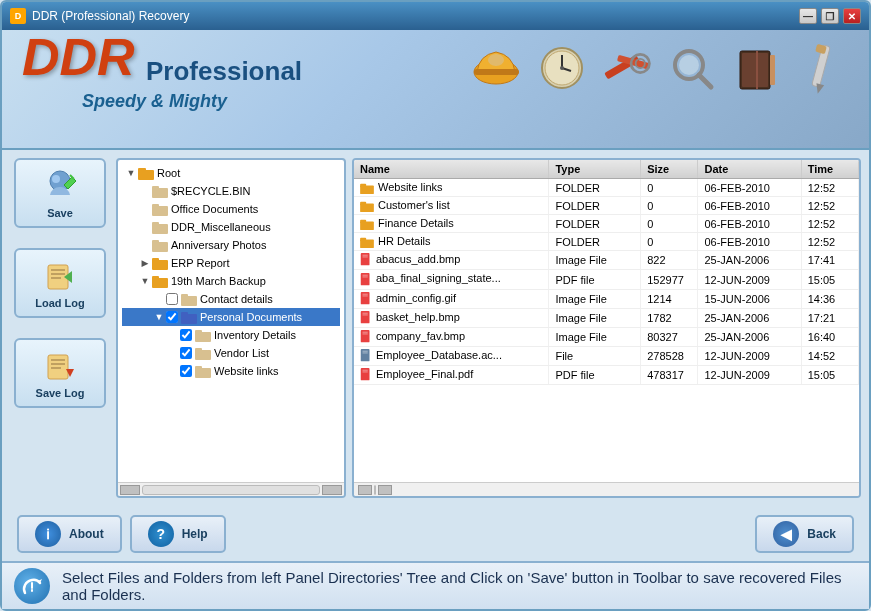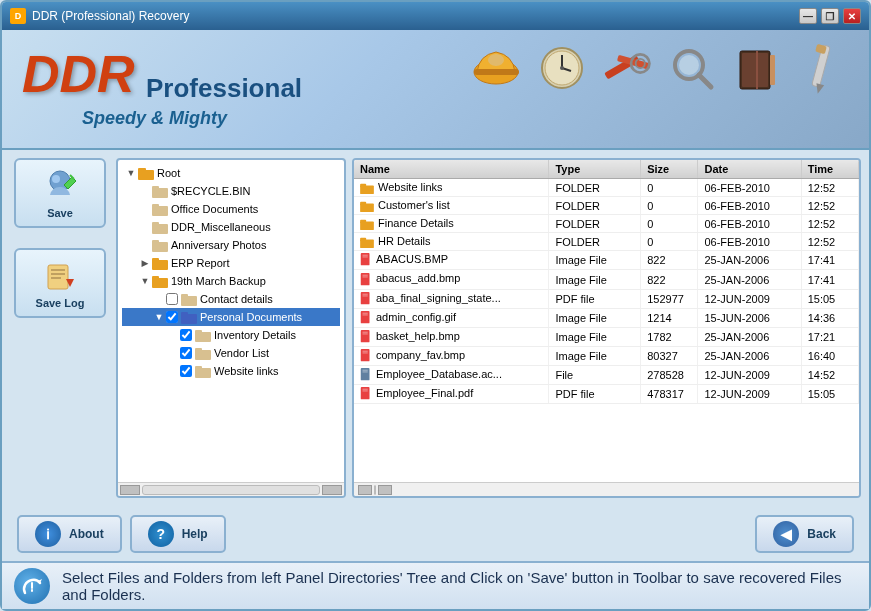--- a/index.html
+++ b/index.html
@@ -77,21 +77,21 @@
     .header-banner {
       background: linear-gradient(135deg, #c8dff0 0%, #a8c8e8 40%, #88a8c8 100%);
       height: 120px;
       position: relative;
       overflow: hidden;
       border-bottom: 2px solid #6a9fc0;
     }
     .header-logo {
       position: absolute;
       left: 20px;
-      top: 18px;
+      top: 1px;
     }
     .logo-ddr {
       font-size: 52px;
       font-weight: 900;
       color: #d04010;
       font-style: italic;
       text-shadow: 2px 2px 4px rgba(0,0,0,0.3);
       line-height: 1;
       display: inline-block;
     }
@@ -450,20 +450,32 @@
         <div class="toolbar-btn-icon">
           <svg width="36" height="36" viewBox="0 0 36 36">
             <circle cx="18" cy="14" r="10" fill="#70a0d0" stroke="#5080b0" stroke-width="1"></circle>
             <circle cx="14" cy="12" r="4" fill="#a0c8f0"></circle>
             <path d="M8 28 Q10 20 18 20 Q26 20 28 28" fill="#90b8e0"></path>
             <path d="M22 18 L30 10 L34 14 L26 22 Z" fill="#50d050" stroke="#30a030" stroke-width="1"></path>
             <path d="M28 8 L32 12" stroke="#40c040" stroke-width="2"></path>
           </svg>
         </div>
         <span class="toolbar-btn-label">Save</span>
+      </div>
+      <div class="toolbar-btn">
+        <div class="toolbar-btn-icon">
+          <svg width="36" height="36" viewBox="0 0 36 36">
+            <rect x="6" y="8" width="20" height="24" rx="2" fill="#f0d080" stroke="#d0a050" stroke-width="1"></rect>
+            <rect x="9" y="12" width="14" height="2" fill="#c0a060"></rect>
+            <rect x="9" y="16" width="14" height="2" fill="#c0a060"></rect>
+            <rect x="9" y="20" width="10" height="2" fill="#c0a060"></rect>
+            <path d="M22 20 L30 14 L30 26 Z" fill="#50b050"></path>
+          </svg>
+        </div>
+        <span class="toolbar-btn-label">Load Log</span>
       </div>
       <div class="toolbar-btn">
         <div class="toolbar-btn-icon">
           <svg width="36" height="36" viewBox="0 0 36 36">
             <rect x="6" y="8" width="20" height="24" rx="2" fill="#f0d080" stroke="#d0a050" stroke-width="1"></rect>
             <rect x="9" y="12" width="14" height="2" fill="#c0a060"></rect>
             <rect x="9" y="16" width="14" height="2" fill="#c0a060"></rect>
             <rect x="9" y="20" width="10" height="2" fill="#c0a060"></rect>
             <path d="M24 22 L32 22 L28 30 Z" fill="#d04020"></path>
           </svg>
@@ -648,31 +660,20 @@
     <td>FOLDER</td>
     <td>0</td>
     <td>06-FEB-2010</td>
     <td>12:52</td>
   </tr>
               <tr>
     <td><svg width="12" height="14" viewBox="0 0 12 16" style="margin-right:4px;vertical-align:middle;">
                     <rect x="0" y="0" width="10" height="14" rx="1" fill="#e84040"></rect>
                     <rect x="2" y="2" width="6" height="1" fill="white" opacity="0.5"></rect>
                     <rect x="2" y="4" width="6" height="1" fill="white" opacity="0.5"></rect>
-                  </svg>ABACUS.BMP</td>
-    <td>Image File</td>
-    <td>822</td>
-    <td>25-JAN-2006</td>
-    <td>17:41</td>
-  </tr>
-              <tr>
-    <td><svg width="12" height="14" viewBox="0 0 12 16" style="margin-right:4px;vertical-align:middle;">
-                    <rect x="0" y="0" width="10" height="14" rx="1" fill="#e84040"></rect>
-                    <rect x="2" y="2" width="6" height="1" fill="white" opacity="0.5"></rect>
-                    <rect x="2" y="4" width="6" height="1" fill="white" opacity="0.5"></rect>
                   </svg>abacus_add.bmp</td>
     <td>Image File</td>
     <td>822</td>
     <td>25-JAN-2006</td>
     <td>17:41</td>
   </tr>
               <tr>
     <td><svg width="12" height="14" viewBox="0 0 12 16" style="margin-right:4px;vertical-align:middle;">
                     <rect x="0" y="0" width="10" height="14" rx="1" fill="#e84040"></rect>
                     <rect x="2" y="2" width="6" height="1" fill="white" opacity="0.5"></rect>

